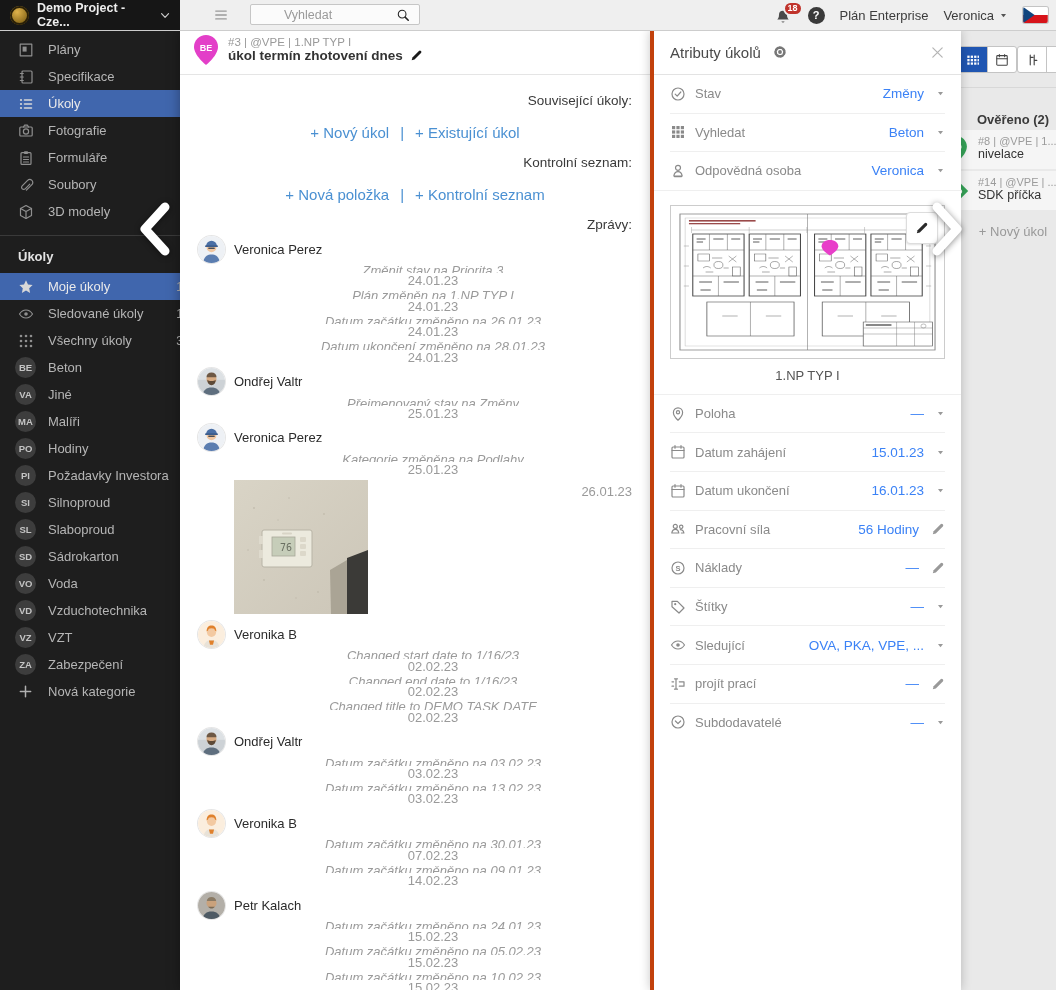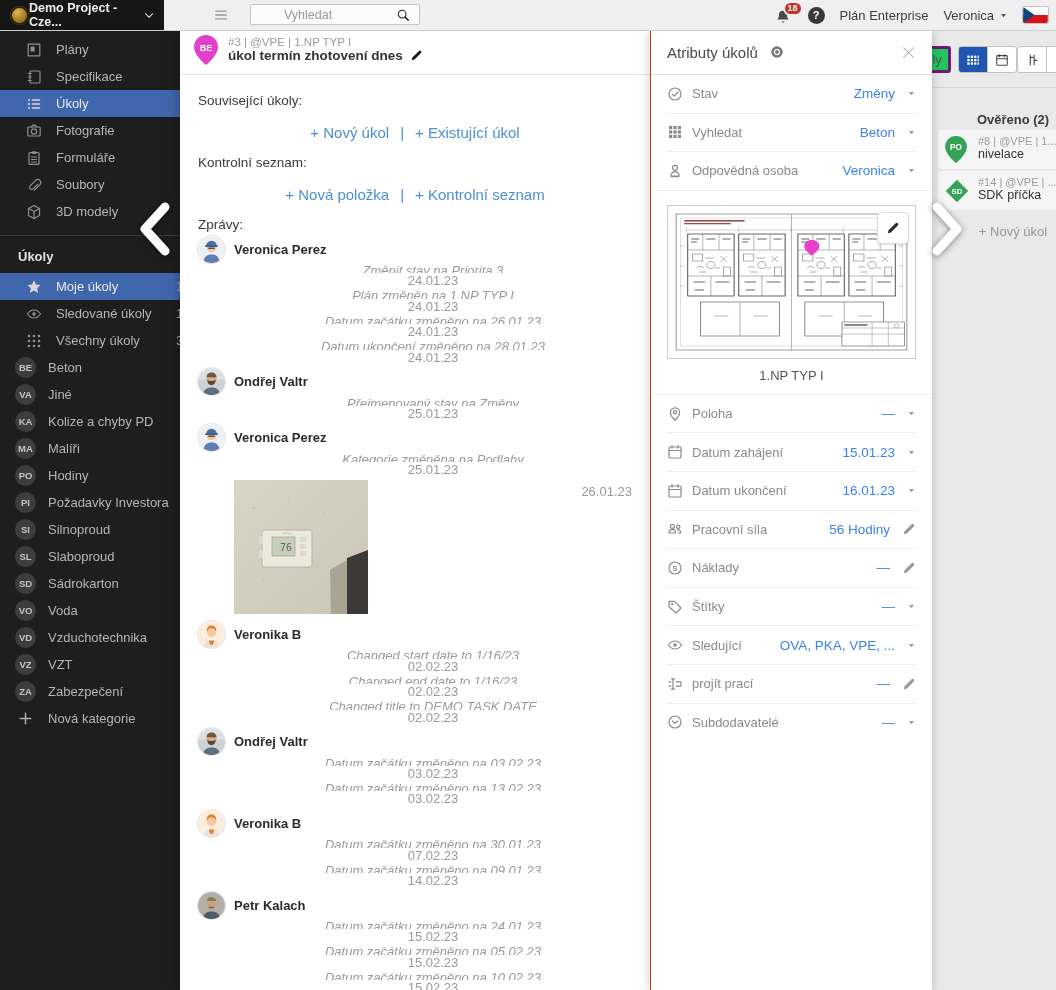--- a/index.html
+++ b/index.html
@@ -4,22 +4,22 @@
 <style>
   html,body{margin:0;padding:0;}
   body{width:1056px;height:990px;position:relative;overflow:hidden;
        font-family:"Liberation Sans",sans-serif;background:#e9e9e9;}
   .ic{display:inline-block;line-height:0;}
   .ic svg{width:100%;height:100%;display:block;}
 
   
   .topbar{position:absolute;top:0;left:0;right:0;height:30px;background:#efefef;
           border-bottom:1px solid #cdcdcd;z-index:5;}
-  .project{position:absolute;left:0;top:0;width:164px;height:30px;background:#161616;
-           display:flex;align-items:center;gap:0;padding-left:10px;box-sizing:border-box;
+  .project{position:absolute;left:0;top:0;width:180px;height:30px;background:#161616;
+           display:flex;align-items:center;gap:8px;padding-left:10px;box-sizing:border-box;
            color:#ededed;font-size:12.5px;font-weight:bold;cursor:pointer;}
   .logo{width:19px;height:19px;border-radius:50%;flex:none;
         background:radial-gradient(circle at 38% 32%,#e0b34a,#8a6a1c 68%,#4f3c0d);box-shadow:inset 0 0 0 2px #2a2008;}
   .proj-caret{margin-left:auto;margin-right:10px;width:11px;height:11px;color:#cdcdcd;}
   .hamburger{position:absolute;left:212px;top:8px;width:18px;height:14px;color:#9a9a9a;cursor:pointer;}
   .search{position:absolute;left:250px;top:4px;width:170px;height:21px;background:#fbfbfb;
           border:1px solid #c6c6c6;border-radius:2px;display:flex;align-items:center;
           box-sizing:border-box;padding:0 9px;}
   .search input{border:none;outline:none;background:transparent;flex:1;font-size:12.5px;
           color:#555;padding-left:24px;font-family:inherit;min-width:0;}
@@ -34,58 +34,58 @@
         font-weight:bold;display:flex;align-items:center;justify-content:center;cursor:pointer;}
   .plan-label{font-size:13px;color:#3c3c3c;}
   .user{font-size:13px;color:#3c3c3c;display:flex;align-items:center;gap:5px;cursor:pointer;}
   .user .ic{width:9px;height:9px;color:#555;}
   .flag{width:25px;height:16px;border-radius:2px;overflow:hidden;flex:none;
         box-shadow:0 0 0 1px rgba(0,0,0,.18);line-height:0;}
 
   
   .sidebar{position:absolute;left:0;top:30px;bottom:0;width:180px;background:#1e1e1e;z-index:1;
            color:#b5b5b5;font-size:13px;padding-top:6px;box-sizing:border-box;overflow:hidden;}
-  .side-row{display:flex;align-items:center;height:27px;padding-left:26px;position:relative;cursor:pointer;white-space:nowrap;}
+  .side-row{display:flex;align-items:center;height:27px;padding-left:18px;position:relative;cursor:pointer;white-space:nowrap;}
   .side-row .ic{width:16px;height:16px;margin-right:14px;color:#8f8f8f;flex:none;}
   .side-row.active{background:#4066ad;color:#eaeaea;}
   .side-row.active .ic{color:#d8d8d8;}
   .side-count{position:absolute;right:-3px;font-size:12px;color:#b0b0b0;}
   .side-divider{height:1px;background:#3a3a3a;margin:10px 0 4px;}
   .side-section{font-weight:bold;color:#e3e3e3;padding:9px 18px 9px;font-size:13px;}
   .cat-row{padding-left:15px;}
   .cat-badge{width:21px;height:21px;border-radius:50%;background:#3d3d3d;color:#c4c4c4;font-size:9.5px;
              font-weight:bold;display:flex;align-items:center;justify-content:center;margin-right:12px;flex:none;}
 
   
   .task-panel{position:absolute;left:180px;top:30px;bottom:0;width:470px;background:#fff;z-index:3;
               box-shadow:0 0 12px rgba(0,0,0,.35);overflow:hidden;}
   .tp-header{height:45px;border-bottom:1px solid #e5e5e5;position:relative;padding-left:48px;box-sizing:border-box;}
   .tp-pin{position:absolute;left:13px;top:4px;width:26px;height:32px;}
   .tp-meta{font-size:11.5px;color:#999;padding-top:6px;}
   .tp-title{font-size:13.5px;font-weight:bold;color:#333;display:flex;align-items:center;gap:7px;}
   .tp-title .ic{width:13px;height:13px;color:#1a1a1a;cursor:pointer;}
   .tp-body{padding:10px 18px 0;}
-  .tp-label{font-size:13.5px;color:#3a3a3a;margin:8px 0 2px;}
+  .tp-label{font-size:13.5px;color:#3a3a3a;margin:8px 0 2px;text-align:right;}
   .tp-actions{text-align:center;font-size:15px;color:#4a90d2;margin:16px 0 14px;}
   .tp-link{cursor:pointer;}
   .tp-sep{margin:0 11px;}
   .msg-group{margin-top:3px;}
   .msg-head{display:flex;align-items:center;gap:9px;height:28px;}
   .avatar{width:27px;height:27px;border-radius:50%;overflow:hidden;flex:none;box-shadow:0 0 0 1px rgba(0,0,0,.1);}
-  .msg-name{font-weight:bold;font-size:13px;color:#2b2b2b;}
+  .msg-name{font-weight:normal;font-size:13px;color:#2b2b2b;}
   .msg-item{display:flex;align-items:center;height:25.4px;padding-left:36px;flex-direction:column;}
   .msg-text{font-style:italic;color:#9a9a9a;font-size:13px;flex:1;white-space:nowrap;overflow:hidden;}
   .msg-date{color:#9a9a9a;font-size:13px;flex:none;}
   .msg-image-item{display:flex;align-items:flex-start;padding-left:36px;margin:3px 0 6px;}
   .msg-image{width:134px;height:134px;flex:none;line-height:0;}
   .msg-image-item .msg-date{margin-left:auto;position:relative;top:4px;}
 
   
-  .attr-panel{position:absolute;left:650px;top:30px;bottom:0;width:282px;background:#fff;z-index:4;
-              border-left:1px solid #c2410c;box-shadow:0 0 10px rgba(0,0,0,.22);box-sizing:border-box;}
+  .attr-panel{position:absolute;left:650px;top:30px;bottom:0;width:311px;background:#fff;z-index:4;
+              border-left:4px solid #c2410c;box-shadow:0 0 10px rgba(0,0,0,.22);box-sizing:border-box;}
   .ap-header{height:44px;border-bottom:1px solid #e3e3e3;display:flex;align-items:center;padding:0 16px;gap:11px;}
   .ap-title{font-size:15px;color:#4a4a4a;}
   .ap-gear{width:16px;height:16px;color:#777;cursor:pointer;}
   .ap-close{margin-left:auto;width:15px;height:15px;color:#b5b5b5;cursor:pointer;}
   .ap-row{height:37.6px;display:flex;align-items:center;margin:0 16px;gap:9px;border-top:1px solid #efefef;}
   .ap-rows > .ap-row:first-child{border-top:none;}
   .ap-icon{width:16px;height:16px;color:#8a8a8a;flex:none;}
   .ap-label{font-size:13px;color:#8a8a8a;flex:1;white-space:nowrap;}
   .ap-value{font-size:13.5px;color:#3b82f6;white-space:nowrap;}
   .ap-caret{width:9px;height:9px;color:#999;margin-left:3px;cursor:pointer;}
@@ -293,24 +293,20 @@
       </div>
     </div>
   <div id="side-cats">
       <div class="side-row cat-row">
         <span class="cat-badge">BE</span>
         <span>Beton</span>
       </div>
       <div class="side-row cat-row">
         <span class="cat-badge">VA</span>
         <span>Jiné</span>
-      </div>
-      <div class="side-row cat-row">
-        <span class="cat-badge">KA</span>
-        <span>Kolize a chyby PD</span>
       </div>
       <div class="side-row cat-row">
         <span class="cat-badge">MA</span>
         <span>Malíři</span>
       </div>
       <div class="side-row cat-row">
         <span class="cat-badge">PO</span>
         <span>Hodiny</span>
       </div>
       <div class="side-row cat-row">

